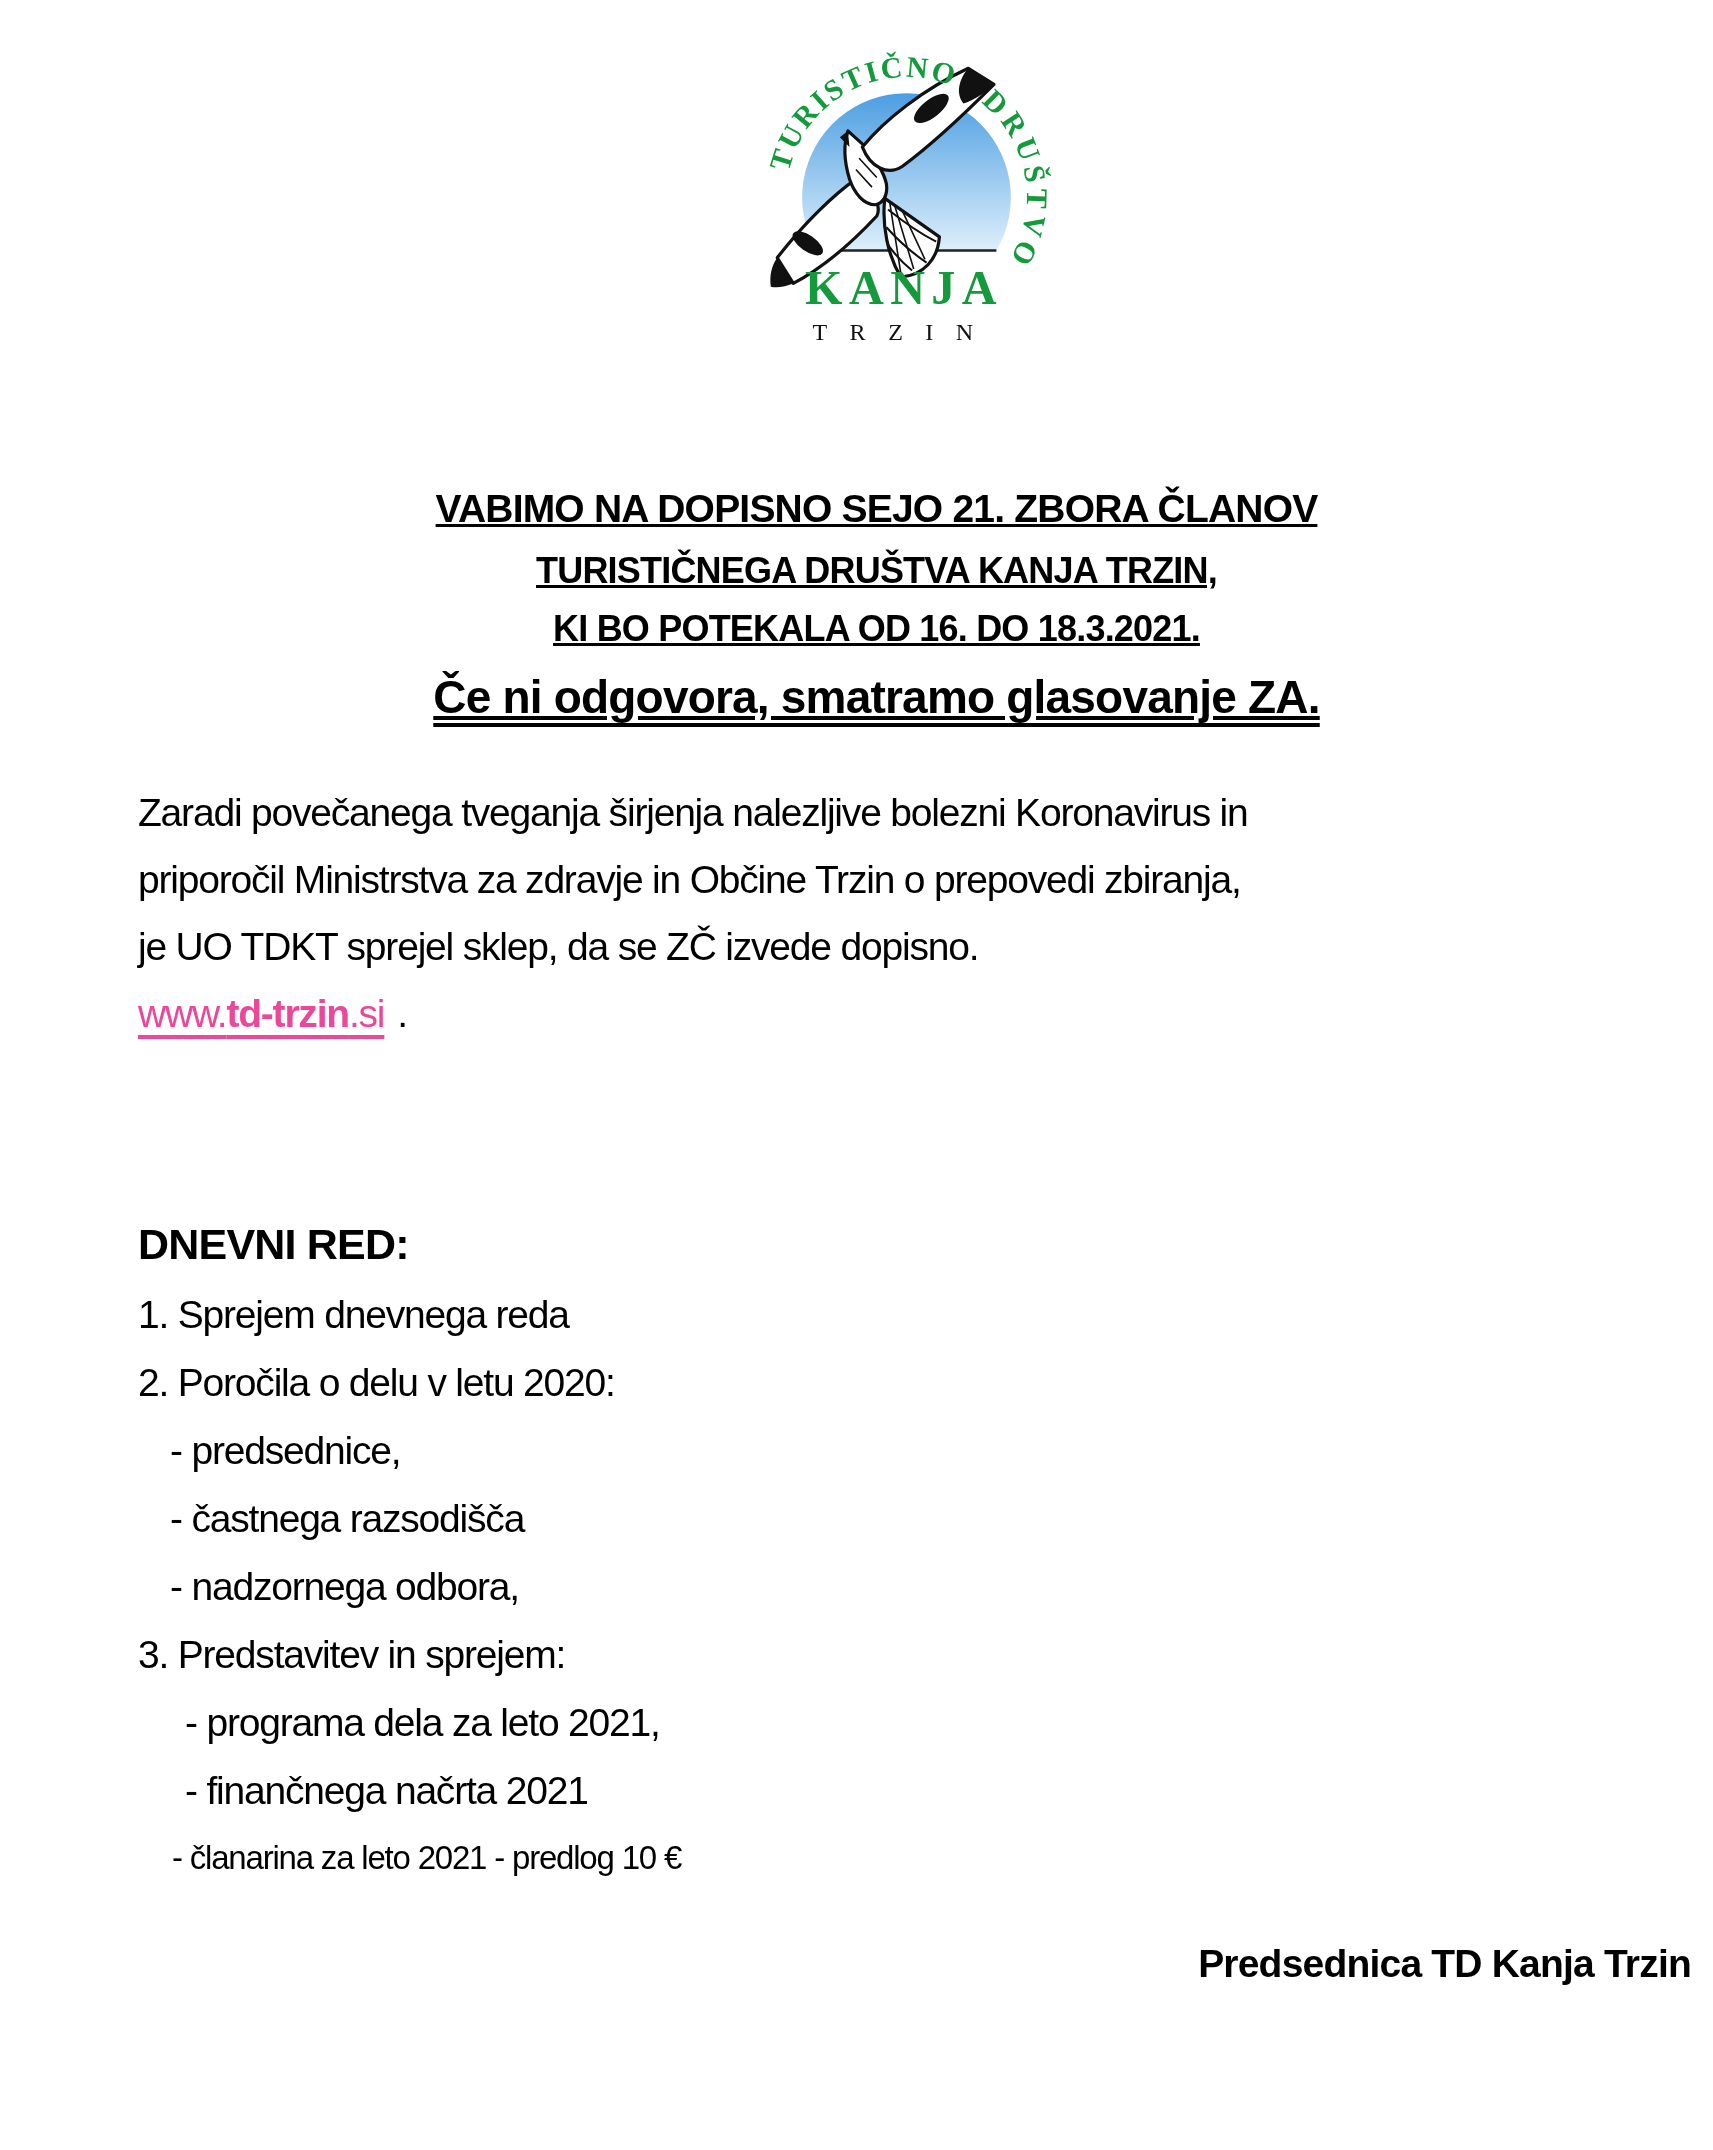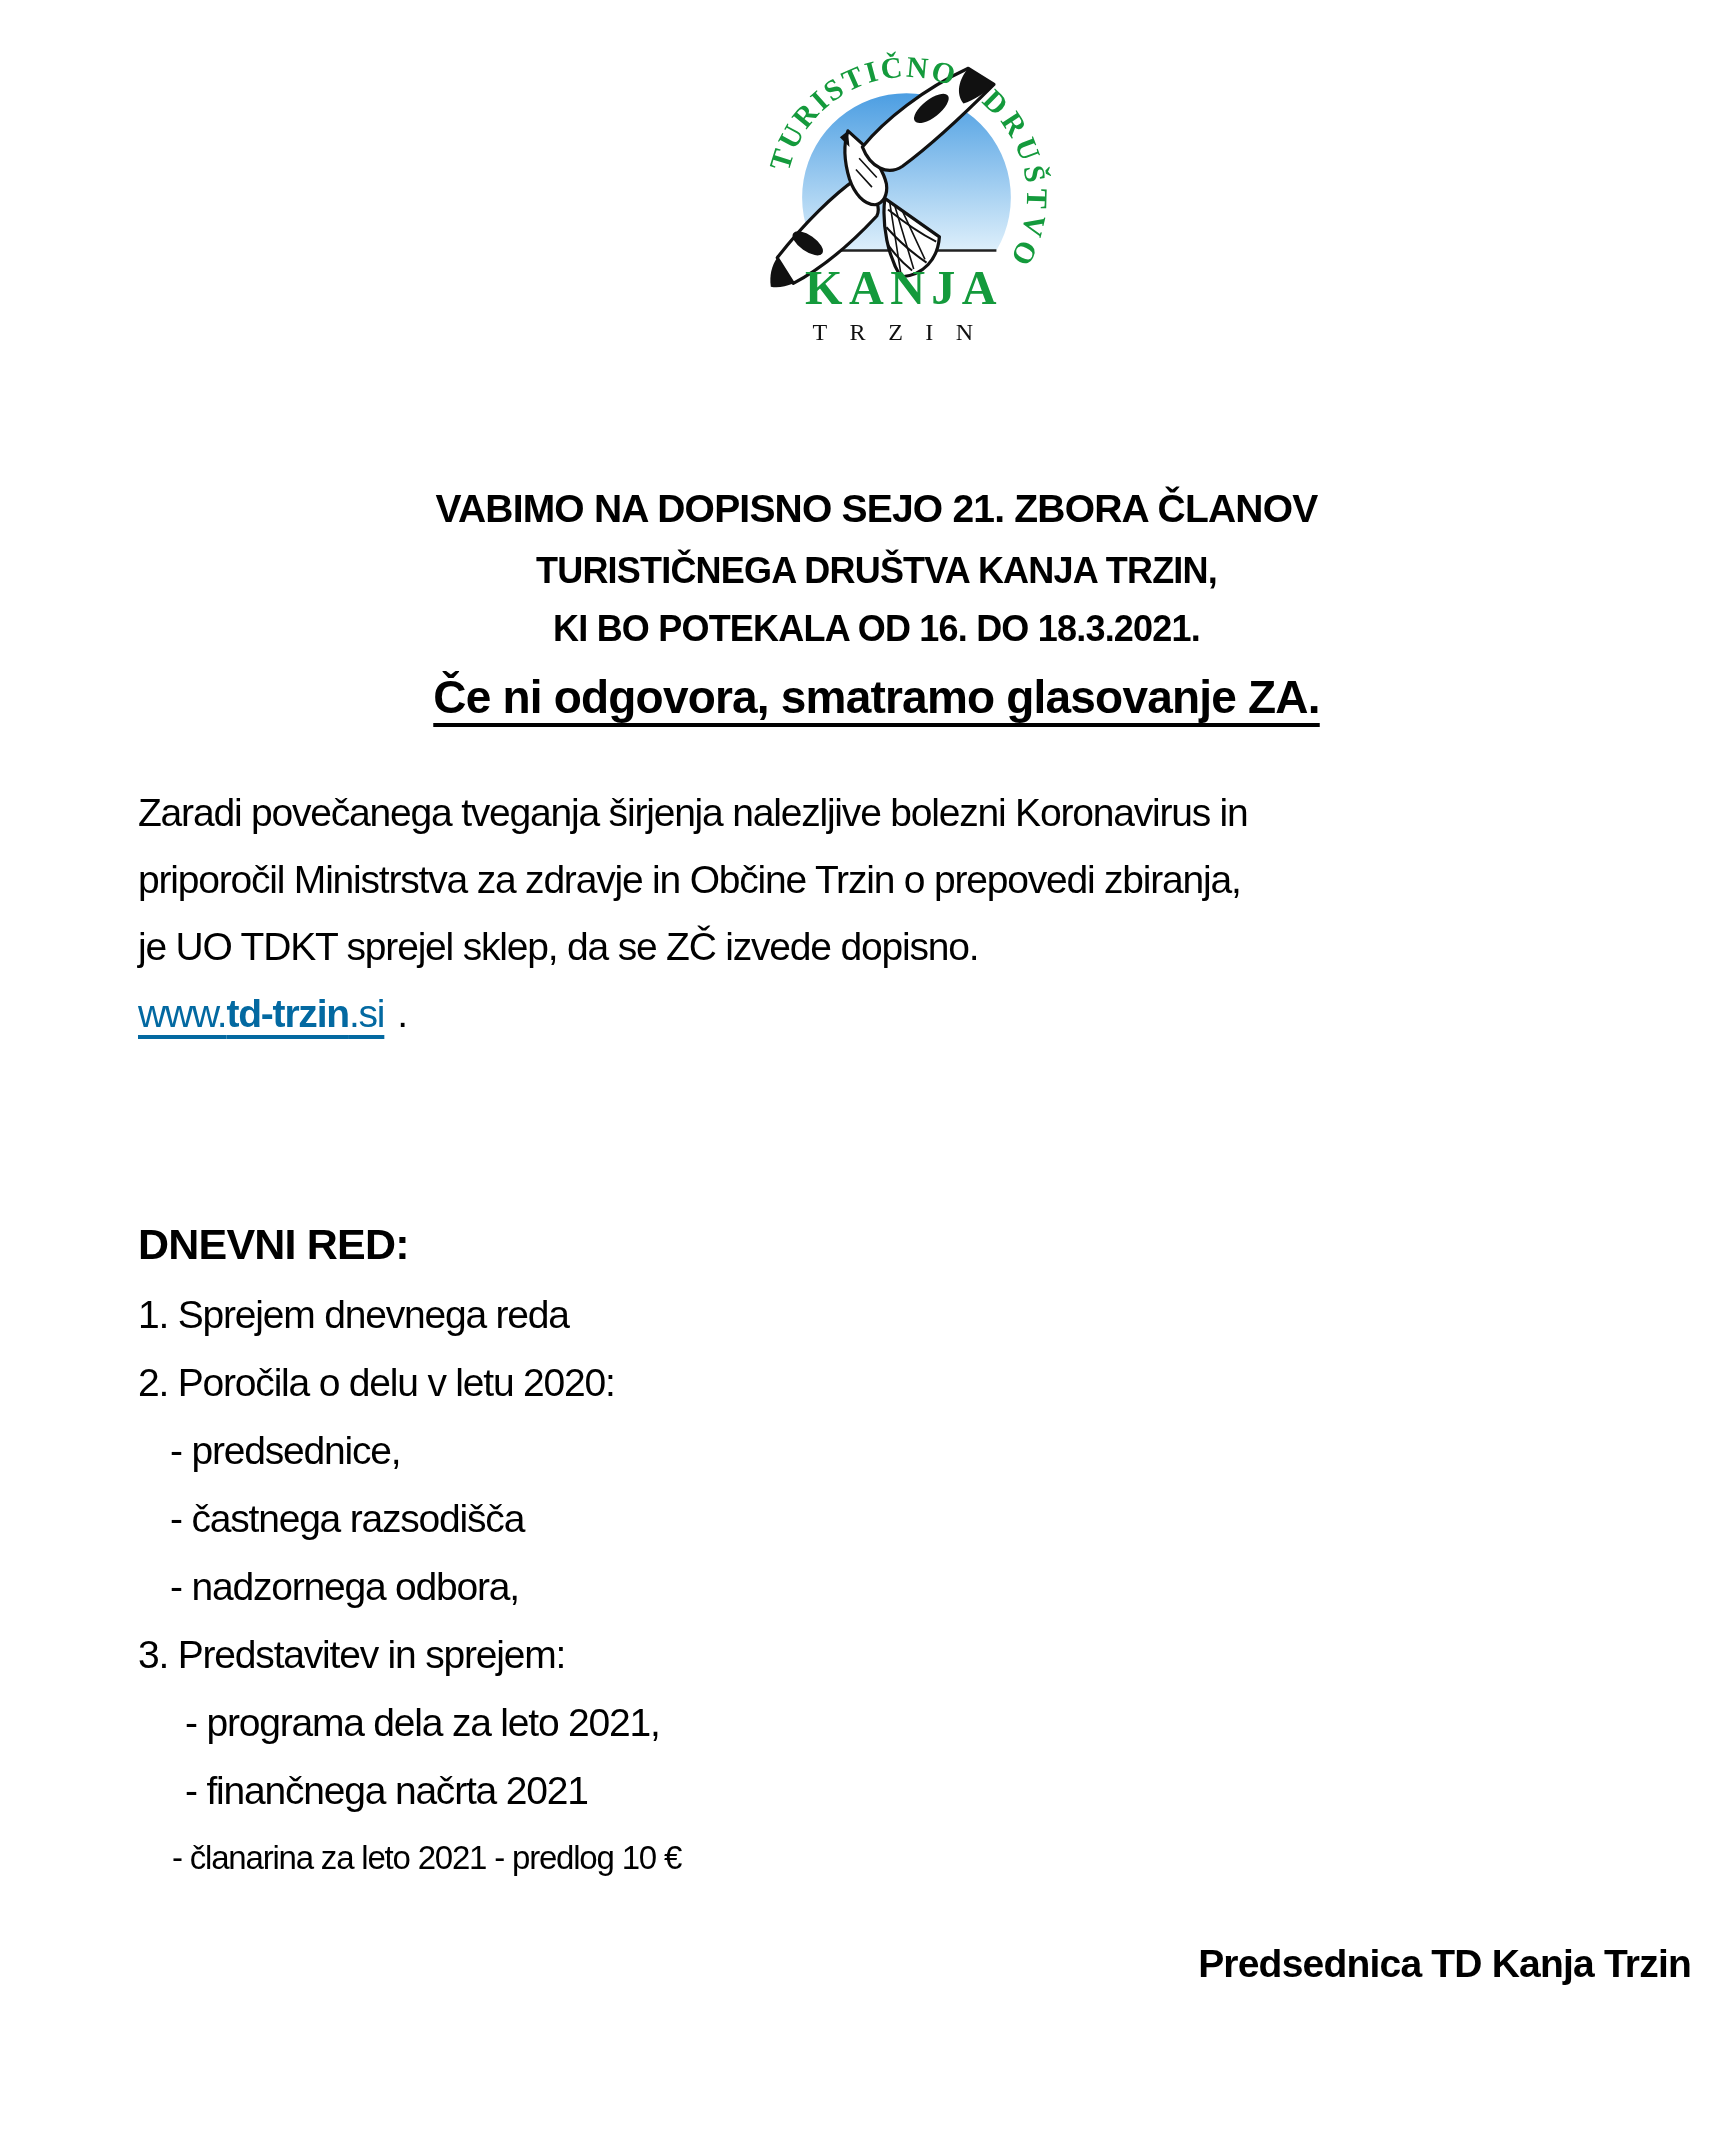--- a/index.html
+++ b/index.html
@@ -11,32 +11,32 @@
     font-family:"Liberation Sans", sans-serif;
     color:#000;
     overflow:hidden;
   }
 
   
   .logo{position:absolute;left:766px;top:45px;width:289px;}
   .logo svg{display:block;width:100%;height:auto;}
 
   
-  .heading{position:absolute;top:475px;left:97px;right:57px;text-align:center;}
+  .heading{position:absolute;top:475px;left:97px;right:57px;text-align:center;text-decoration:underline;}
   .h1{font-size:39px;line-height:67px;font-weight:bold;letter-spacing:-0.8px;}
   .h2{font-size:36px;line-height:58px;font-weight:bold;letter-spacing:-0.8px;}
   .h3{font-size:36px;line-height:58px;font-weight:bold;letter-spacing:-0.8px;}
   .h4{font-size:46px;line-height:78px;font-weight:bold;letter-spacing:-0.8px;}
   .h4 span{text-decoration:underline;text-decoration-thickness:4px;text-underline-offset:9.7px;}
 
   
   .intro{position:absolute;top:779px;left:138px;right:45px;}
   .intro .line{font-size:39px;line-height:67px;letter-spacing:-1.2px;white-space:nowrap;}
   .small-inline{font-size:34px;letter-spacing:-0.8px;}
-  .link{color:#0369a1;text-decoration:underline;text-decoration-thickness:4px;text-underline-offset:8px;}
+  .link{color:#ec4899;text-decoration:underline;text-decoration-thickness:4px;text-underline-offset:8px;}
   .link .b{font-weight:bold;}
   .after-link{margin-left:13px;}
 
   
   .agenda{position:absolute;top:1208px;left:138px;right:55px;}
   .agenda-title{font-size:43px;line-height:73px;font-weight:bold;letter-spacing:-0.8px;}
   .agenda .item{font-size:39px;line-height:68px;letter-spacing:-1.2px;white-space:nowrap;}
   .agenda .item.l1{padding-left:32px;}
   .agenda .item.l2{padding-left:47px;}
   .agenda .item.small{font-size:33px;line-height:65px;padding-left:34px;}

